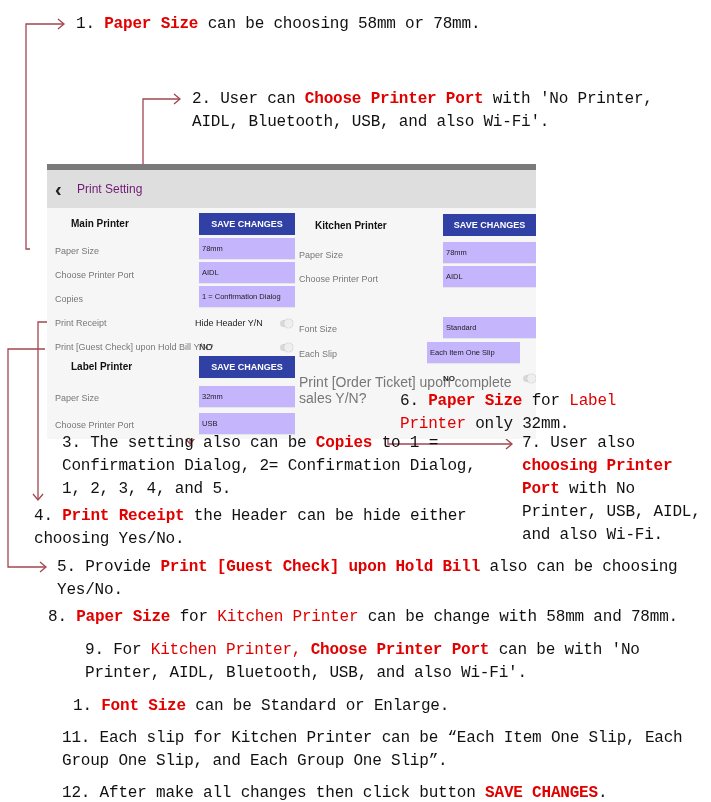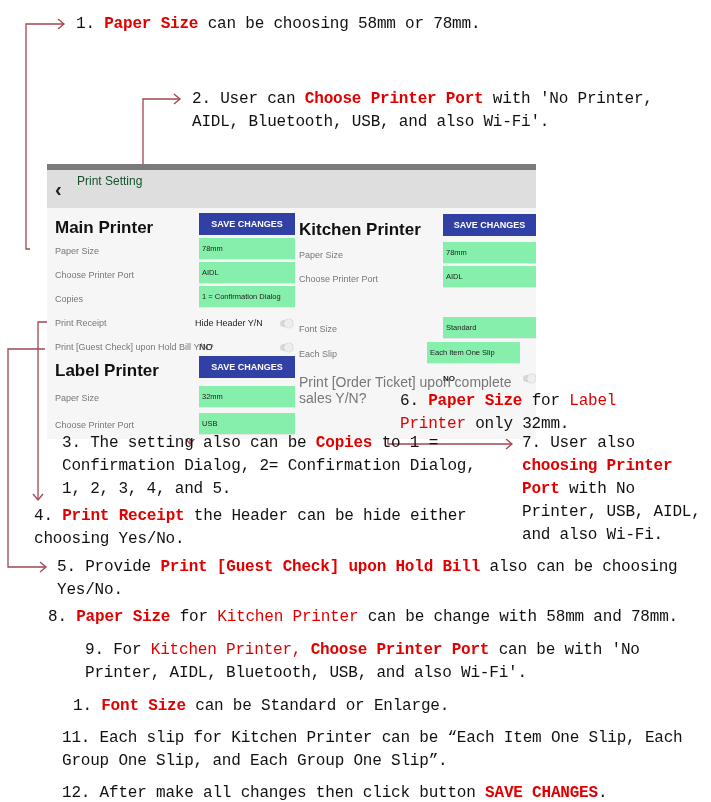--- a/index.html
+++ b/index.html
@@ -7,24 +7,24 @@
          font-family:"Liberation Sans", sans-serif; color:#111; }
   .note { position:absolute; font-family:Liberation Mono, monospace; font-size:16px; line-height:23px; color:#111; letter-spacing:-0.2px; }
   .note .hl { color:#e10000; font-weight:bold; }
   .note .red { color:#e10000; }
   svg.lines { position:absolute; left:0; top:0; pointer-events:none; }
   
   .shot { position:absolute; left:47px; top:164px; width:489px; height:275px; background:#f6f6f6; overflow:hidden; }
   .statusbar { position:absolute; left:0; top:0; width:100%; height:6px; background:#7a7a7a; }
   .appbar { position:absolute; left:0; top:6px; width:100%; height:38px; background:#dedede; }
   .appbar .back { position:absolute; left:8px; top:8px; font-size:20px; font-weight:bold; color:#222; }
-  .appbar .title { position:absolute; left:30px; top:4px; font-size:12px; color:#14532d; }
-  .sec-title { position:absolute; font-size:17px; font-weight:bold; color:#111; }
+  .appbar .title { position:absolute; left:30px; top:12px; font-size:12px; color:#701a75; }
+  .sec-title { position:absolute; font-size:10px; font-weight:bold; color:#111;margin-left:16px; }
   .lbl { position:absolute; font-size:9px; color:#777; }
-  .val { position:absolute; font-size:7.5px; color:#222; background:#86efac; border-bottom:1px solid #e6e6e6; padding-left:3px; box-sizing:border-box; height:22px; line-height:22px; }
+  .val { position:absolute; font-size:7.5px; color:#222; background:#c4b5fd; border-bottom:1px solid #e6e6e6; padding-left:3px; box-sizing:border-box; height:22px; line-height:22px; }
   .btn { position:absolute; background:#3140a5; color:#fff; font-size:9px; text-align:center; line-height:22px; height:22px; font-weight:bold; }
   .toggle { position:absolute; width:12px; height:7px; border-radius:4px; background:#d8d8d8; }
   .toggle::after { content:""; position:absolute; right:-1px; top:-1px; width:9px; height:9px; border-radius:50%; background:#eee; box-shadow:0 0 1px #999; }
 </style>
 </head>
 <body>
 
 <svg class="lines" width="711" height="802">
   <g stroke="#a34550" stroke-width="1.3" fill="none">
 

